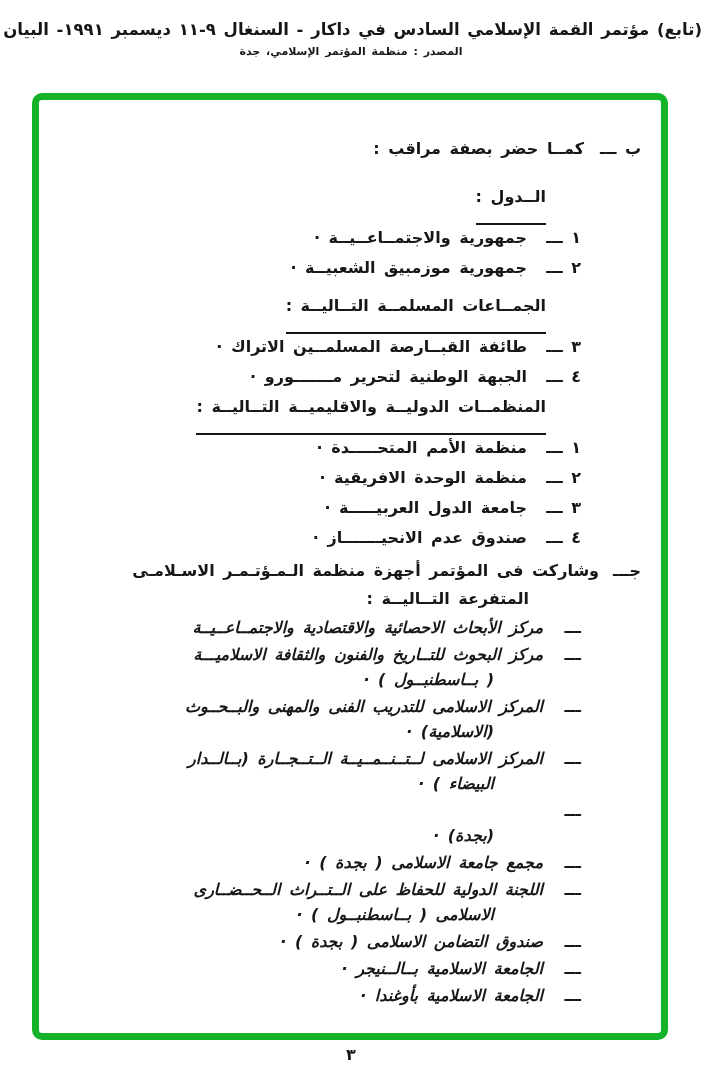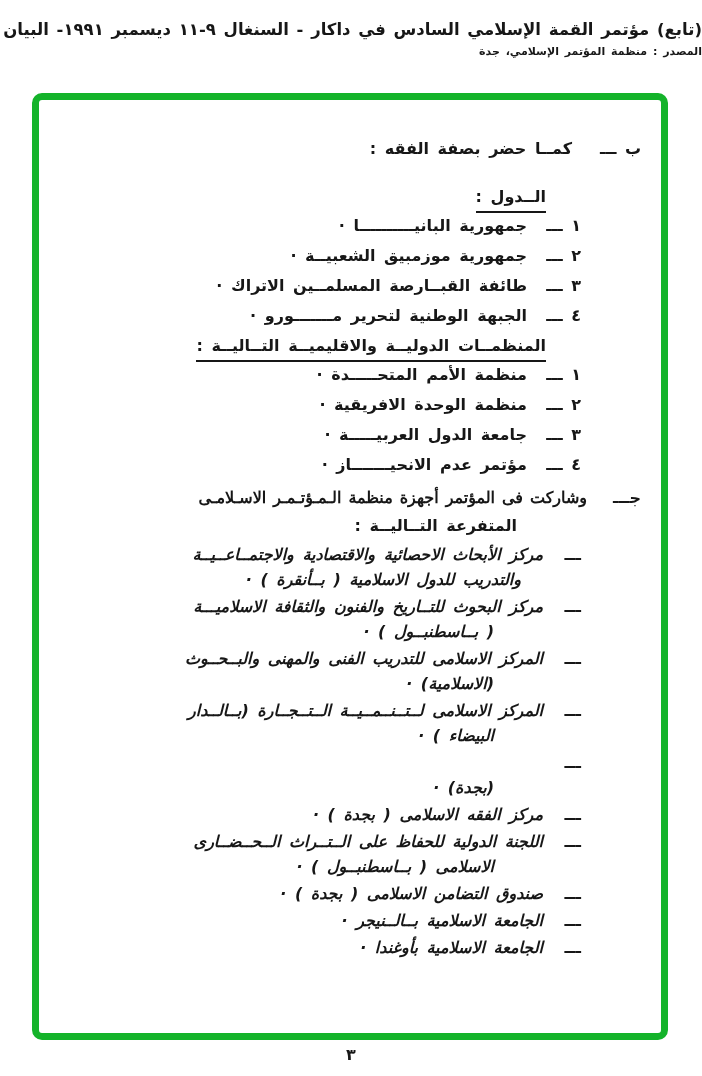--- a/index.html
+++ b/index.html
@@ -4,44 +4,44 @@
 <style>
   html,body{margin:0;padding:0;background:#e8e8e8;}
   .page{
     position:relative;width:702px;height:1076px;background:#ffffff;
     font-family:"DejaVu Sans",sans-serif;font-weight:bold;color:#171717;
     overflow:hidden;margin:0 auto;
   }
   
   .hdr{position:absolute;top:0;left:0;right:0;text-align:center;direction:rtl;}
   .hdr-title{margin-top:20px;font-size:16.5px;word-spacing:2px;white-space:nowrap;}
-  .hdr-src{margin-top:6px;font-size:11px;word-spacing:2px;text-align:right;}
+  .hdr-src{margin-top:6px;font-size:11px;word-spacing:2px;}
   
   .frame{
     position:absolute;left:32px;top:93px;width:636px;height:947px;
     border:7px solid #14b32a;border-radius:10px;box-sizing:border-box;
     background:#fff;
   }
   .content{
     position:absolute;top:0;left:0;right:0;bottom:0;
     padding:38px 20px 0 16px;direction:rtl;text-align:right;
     font-size:16px;word-spacing:3px;overflow:hidden;
   }
   
   .b-row{display:flex;gap:16px;line-height:22px;}
-  .marker{flex:0 0 auto;margin-left:12px;}
+  .marker{flex:0 0 auto;}
   .g-head{margin:26px 95px 2px 0;line-height:22px;}
-  .g-head .u{display:inline-block;border-bottom:2px solid #171717;padding-bottom:3px;}
+  .g-head .u{display:inline-block;border-bottom:2px solid #171717;padding-bottom:15px;}
   .n-item{display:flex;gap:10px;margin:0 60px 8px 0;line-height:22px;}
   .num{flex:0 0 44px;white-space:nowrap;}
   .itext{white-space:nowrap;}
   
   .j-intro{display:flex;gap:14px;margin-top:8px;line-height:28px;}
   .j-lines{flex:1;}
-  .j-l1{white-space:nowrap;font-family:Liberation Serif, serif;}
+  .j-l1{white-space:nowrap;}
   .j-l2{margin-right:70px;}
   .d-list{margin-top:2px;}
   .d-item{display:flex;gap:12px;margin:0 60px 2px 0;line-height:25px;}
   .d-dash{flex:0 0 26px;}
   .d-text{flex:1;font-style:italic;}
   .d-l{white-space:nowrap;}
   .cont1{margin-right:22px;white-space:nowrap;}
   .cont2{margin-right:49px;white-space:nowrap;text-align:right;}
   
   .pagenum{position:absolute;left:0;right:0;bottom:12px;text-align:center;font-size:16px;}
@@ -54,35 +54,38 @@
   <div class="hdr">
     <div class="hdr-title">(تابع) مؤتمر القمة الإسلامي السادس في داكار - السنغال ٩-١١ ديسمبر ١٩٩١- البيان الختامي</div>
     <div class="hdr-src">المصدر : منظمة المؤتمر الإسلامي، جدة</div>
   </div>
 
   <div class="frame">
     <div class="content">
 
       <div class="b-row">
         <span class="marker">ب ـــ</span>
-        <span>كمــا حضر بصفة الفقه :</span>
+        <span>كمــا حضر بصفة مراقب :</span>
       </div>
 
       <div class="g-head">
         <span class="u">الــدول :</span>
       </div>
       <div class="n-item">
         <span class="num">١ ـــ</span>
-        <span class="itext">جمهورية البانيــــــــــا ·</span>
+        <span class="itext">جمهورية والاجتمــاعــيــة ·</span>
       </div>
       <div class="n-item">
         <span class="num">٢ ـــ</span>
         <span class="itext">جمهورية موزمبيق الشعبيــة ·</span>
       </div>
 
+      <div class="g-head" style="margin-top:16px;">
+        <span class="u">الجمــاعات المسلمــة التــاليــة :</span>
+      </div>
       <div class="n-item">
         <span class="num">٣ ـــ</span>
         <span class="itext">طائفة القبــارصة المسلمــين الاتراك ·</span>
       </div>
       <div class="n-item">
         <span class="num">٤ ـــ</span>
         <span class="itext">الجبهة الوطنية لتحرير مـــــــورو ·</span>
       </div>
 
       <div class="g-head" style="margin-top:2px;">
@@ -95,36 +98,36 @@
       <div class="n-item">
         <span class="num">٢ ـــ</span>
         <span class="itext">منظمة الوحدة الافريقية ·</span>
       </div>
       <div class="n-item">
         <span class="num">٣ ـــ</span>
         <span class="itext">جامعة الدول العربيـــــة ·</span>
       </div>
       <div class="n-item">
         <span class="num">٤ ـــ</span>
-        <span class="itext">مؤتمر عدم الانحيـــــــاز ·</span>
+        <span class="itext">صندوق عدم الانحيـــــــاز ·</span>
       </div>
 
       <div class="j-intro">
         <span class="marker">جـــ</span>
         <span class="j-lines">
           <span class="j-l1">وشاركت فى المؤتمر أجهزة منظمة الـمـؤتـمـر الاسـلامـى</span><br>
           <span class="j-l2">المتفرعة التــاليــة :</span>
         </span>
       </div>
 
       <div class="d-list">
 
         <div class="d-item">
           <span class="d-dash">ـــ</span>
-          <span class="d-text"><span class="d-l">مركز الأبحاث الاحصائية والاقتصادية والاجتمــاعــيــة</span><br><span class="cont1">والتدريب للدول الاسلامية ( بــأنقرة ) ·</span></span>
+          <span class="d-text"><span class="d-l">مركز الأبحاث الاحصائية والاقتصادية والاجتمــاعــيــة</span><br></span>
         </div>
 
         <div class="d-item">
           <span class="d-dash">ـــ</span>
           <span class="d-text"><span class="d-l">مركز البحوث للتــاريخ والفنون والثقافة الاسلاميـــة</span><br><span class="cont2">( بــاسطنبــول ) ·</span></span>
         </div>
 
         <div class="d-item">
           <span class="d-dash">ـــ</span>
           <span class="d-text"><span class="d-l">المركز الاسلامى للتدريب الفنى والمهنى والبــحــوث</span><br><span class="cont2">(الاسلامية) ·</span></span>
@@ -135,21 +138,21 @@
           <span class="d-text"><span class="d-l">المركز الاسلامى لــتــنــمــيــة الــتــجــارة (بــالــدار</span><br><span class="cont2">البيضاء ) ·</span></span>
         </div>
 
         <div class="d-item">
           <span class="d-dash">ـــ</span>
           <span class="d-text"><br><span class="cont2">(بجدة) ·</span></span>
         </div>
 
         <div class="d-item">
           <span class="d-dash">ـــ</span>
-          <span class="d-text"><span class="d-l">مركز الفقه الاسلامى ( بجدة ) ·</span></span>
+          <span class="d-text"><span class="d-l">مجمع جامعة الاسلامى ( بجدة ) ·</span></span>
         </div>
 
         <div class="d-item">
           <span class="d-dash">ـــ</span>
           <span class="d-text"><span class="d-l">اللجنة الدولية للحفاظ على الــتــراث الــحــضــارى</span><br><span class="cont2">الاسلامى ( بــاسطنبــول ) ·</span></span>
         </div>
 
         <div class="d-item">
           <span class="d-dash">ـــ</span>
           <span class="d-text"><span class="d-l">صندوق التضامن الاسلامى ( بجدة ) ·</span></span>

